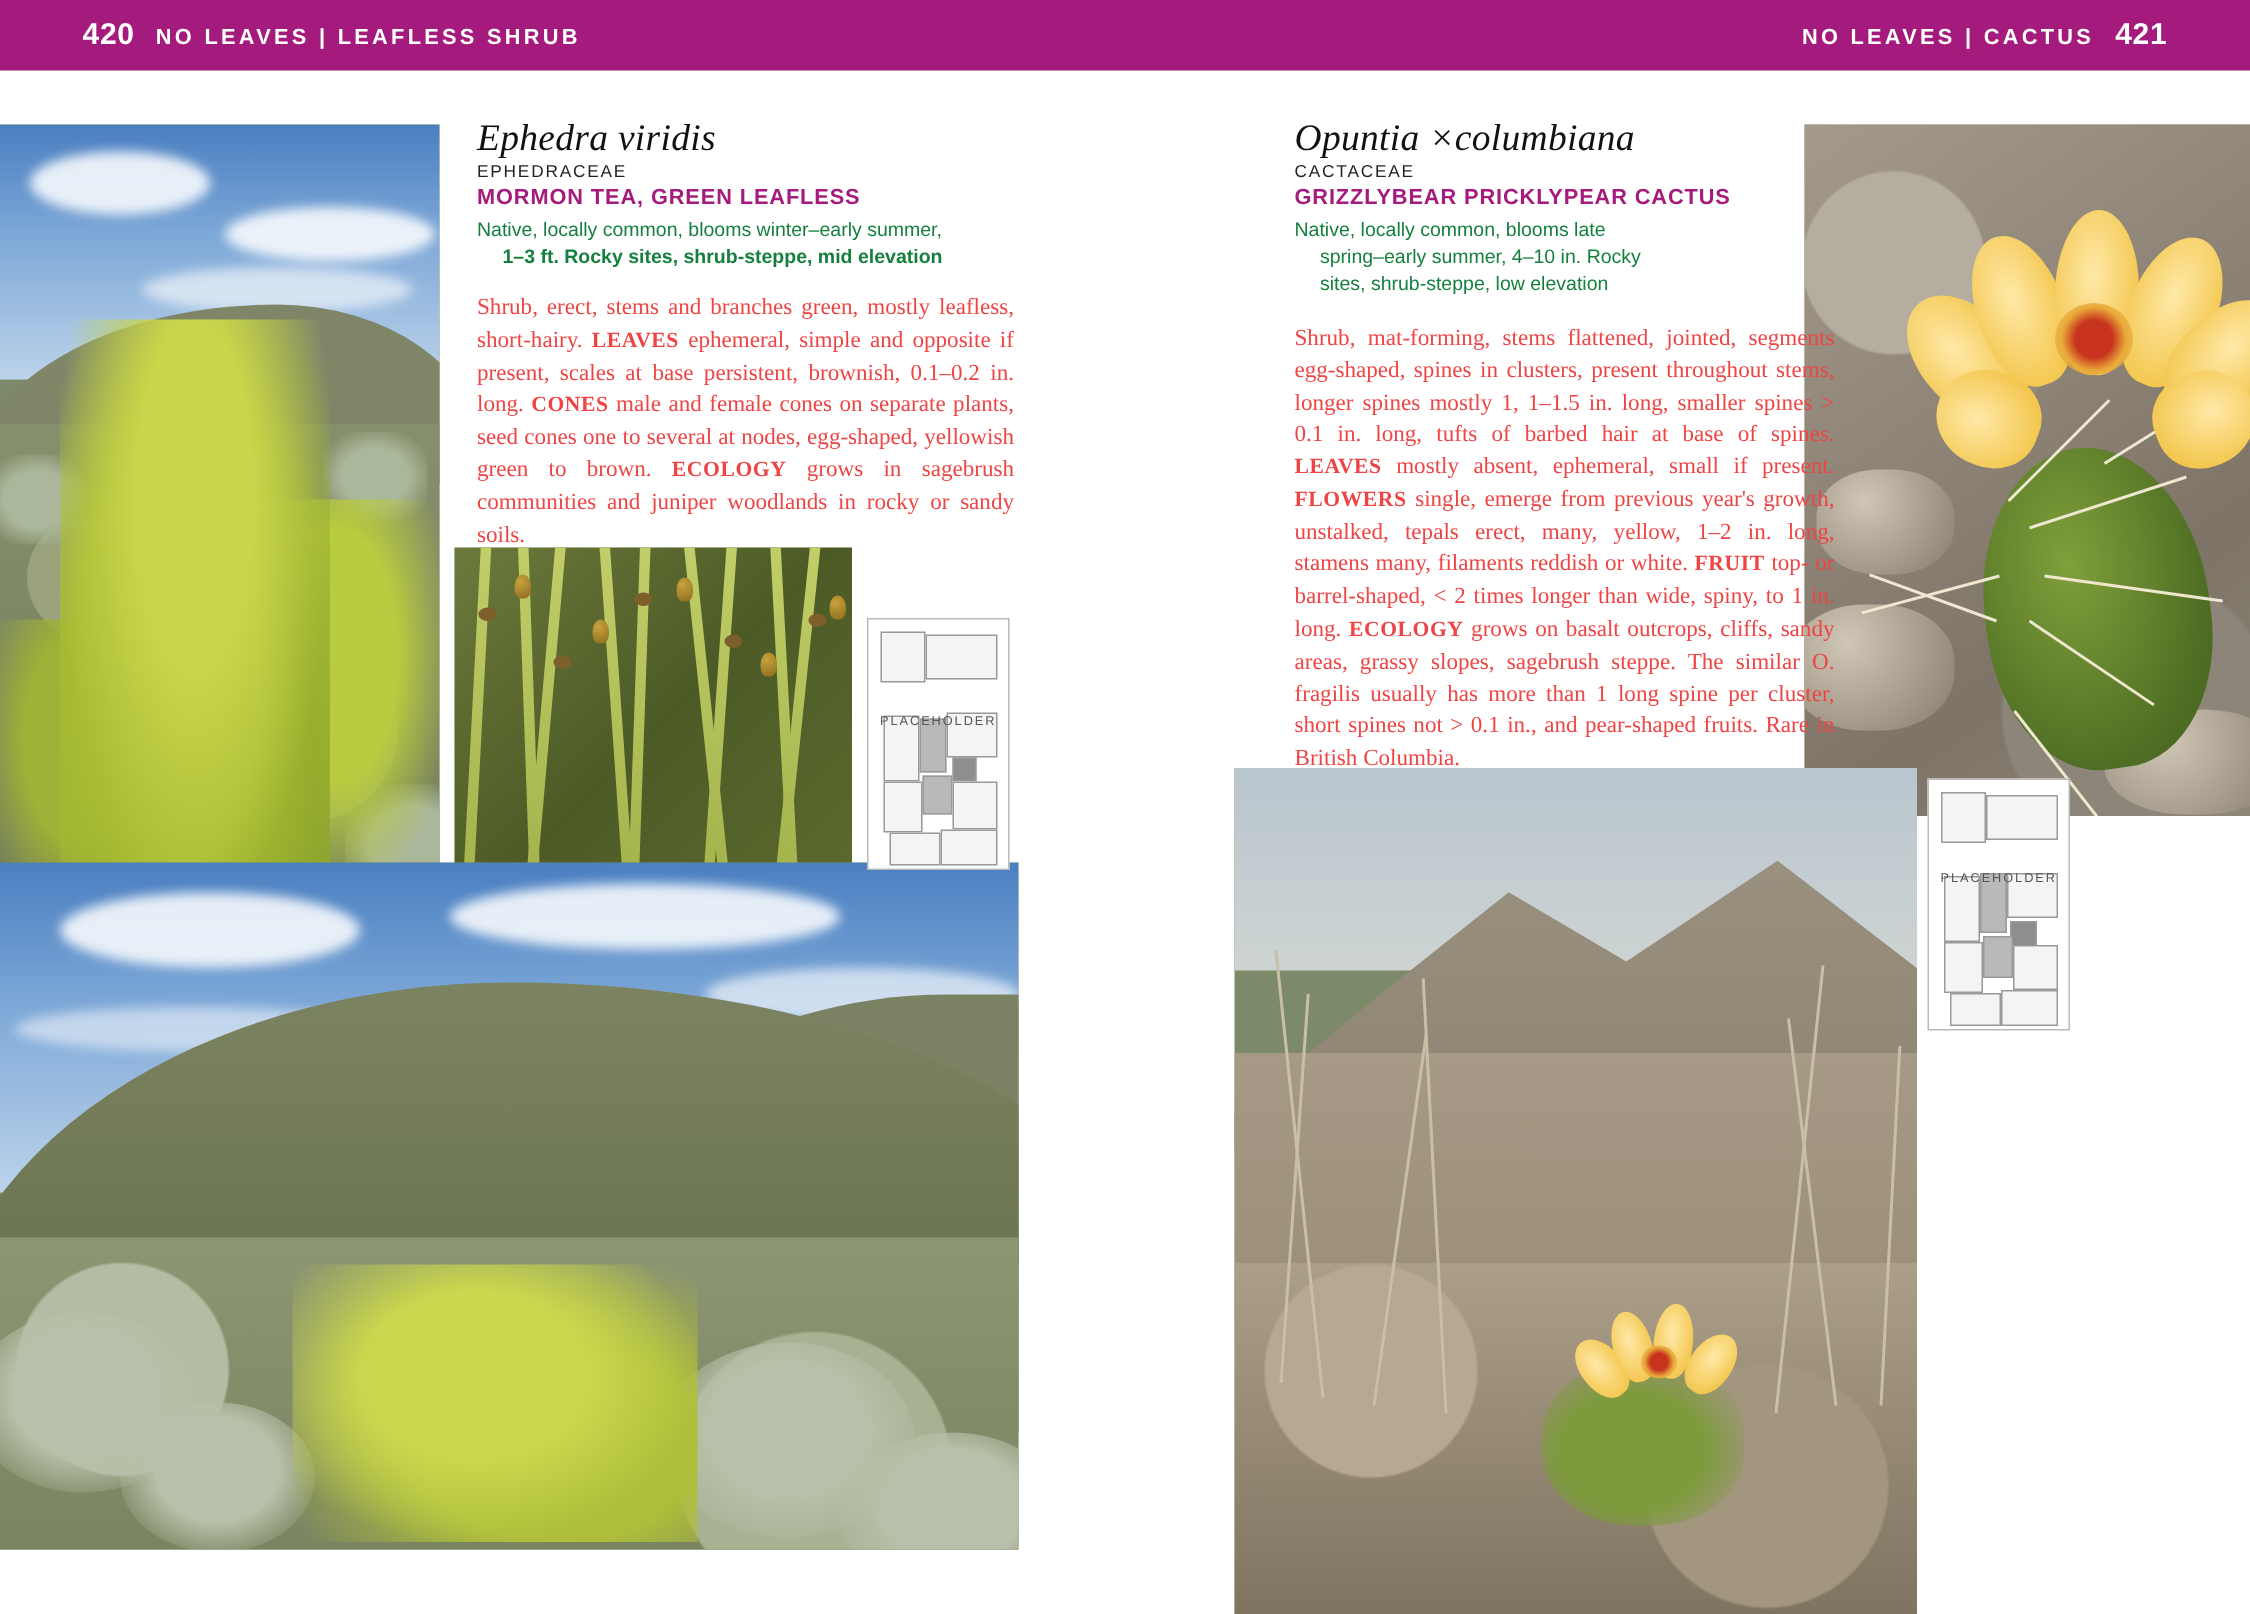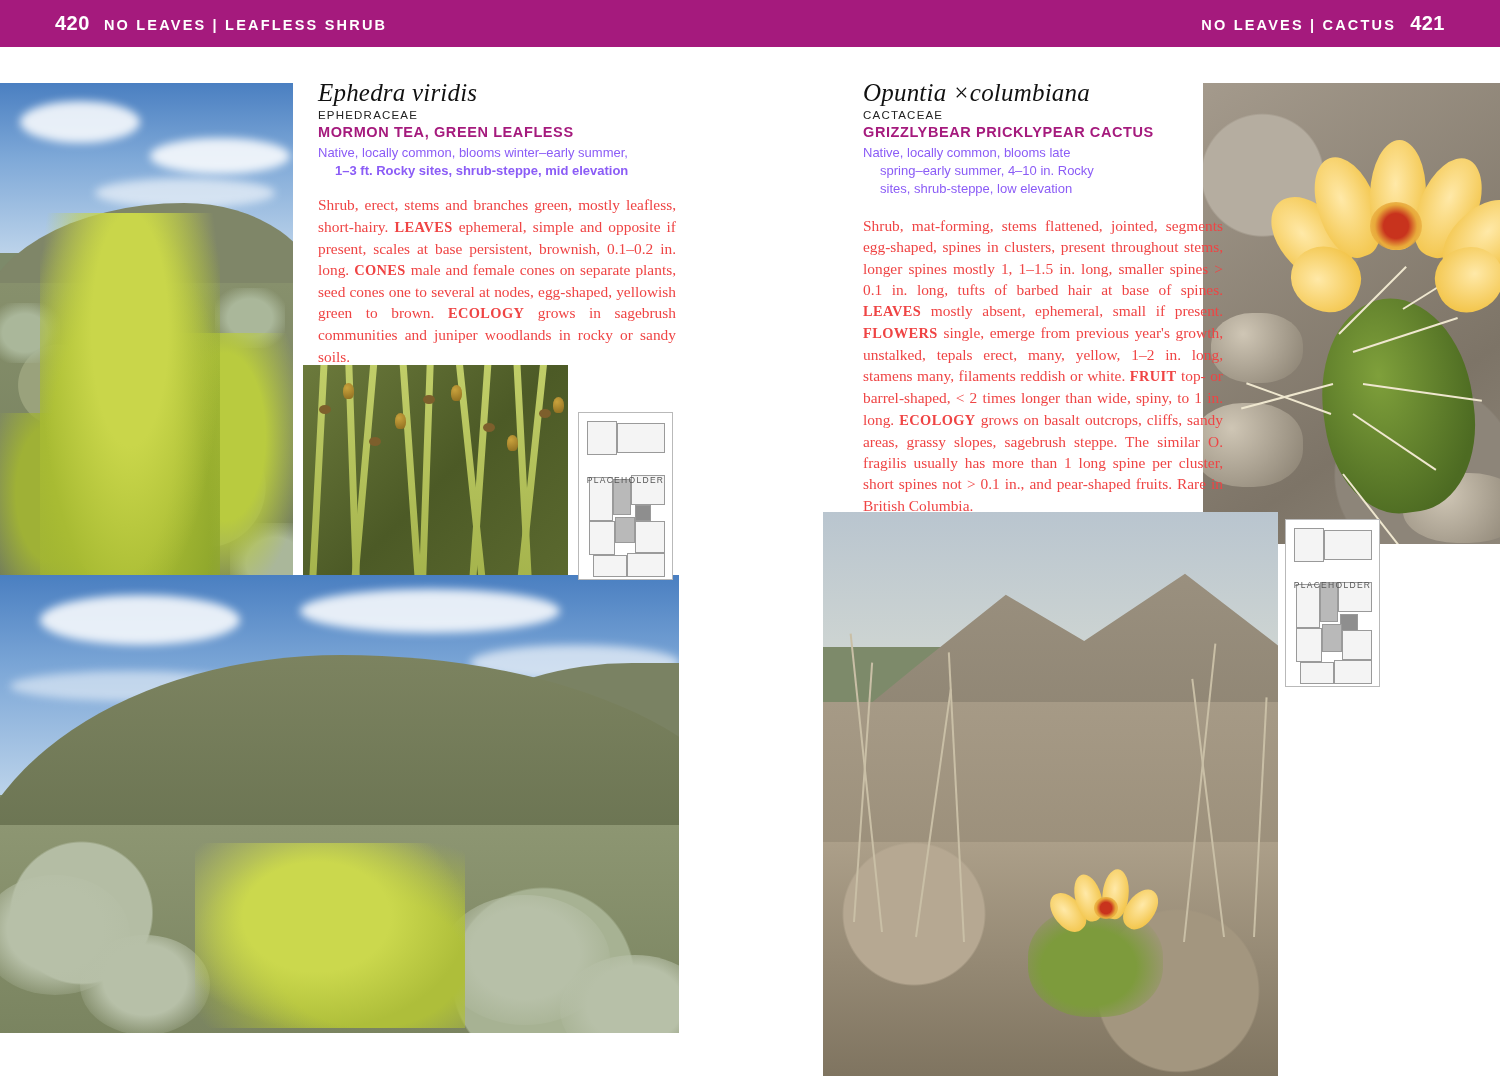--- a/index.html
+++ b/index.html
@@ -272,21 +272,21 @@
     font-weight: bold;
     font-size: 14.5px;
     letter-spacing: 0.6px;
     color: #a51a7d;
     margin: 0 0 4px 0;
   }
   .meta {
     font-family: "Liberation Sans", sans-serif;
     font-size: 13px;
     line-height: 1.42;
-    color: #8b5cf6;
+    color: #15803d;
     margin: 0;
     text-indent: 0;
   }
   .body-text {
     font-family: "Liberation Serif", serif;
     font-size: 15.4px;
     line-height: 1.385;
     color: #ef4444;
     text-align: justify;
     margin: 0;

